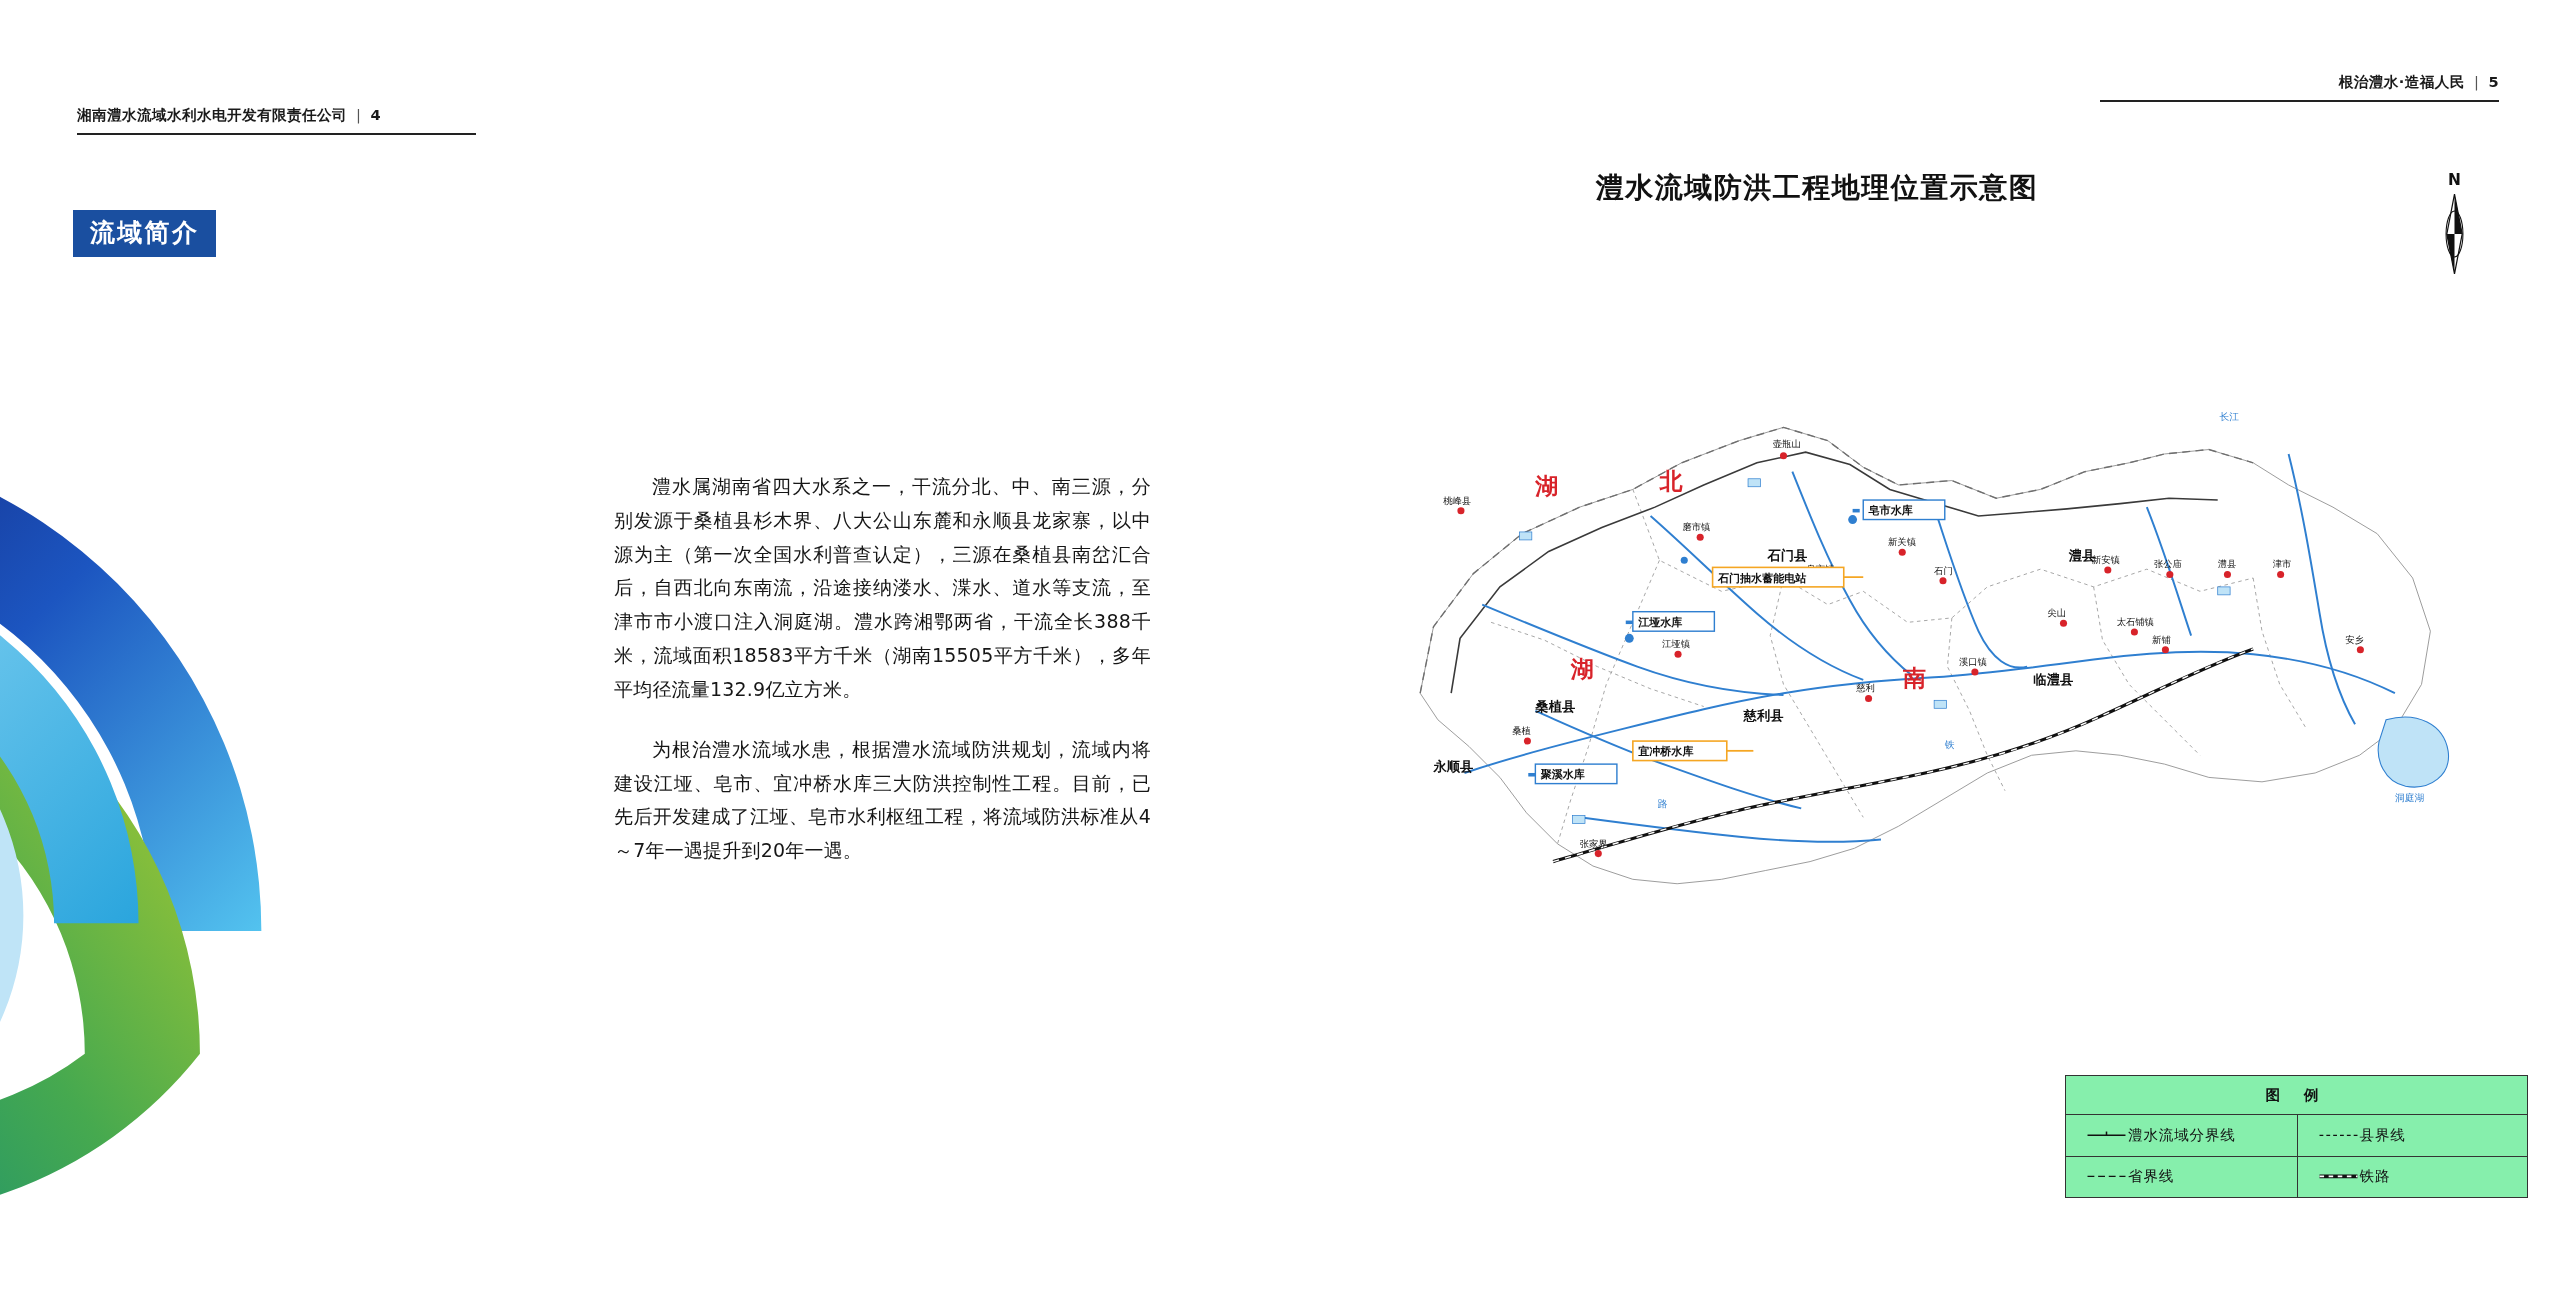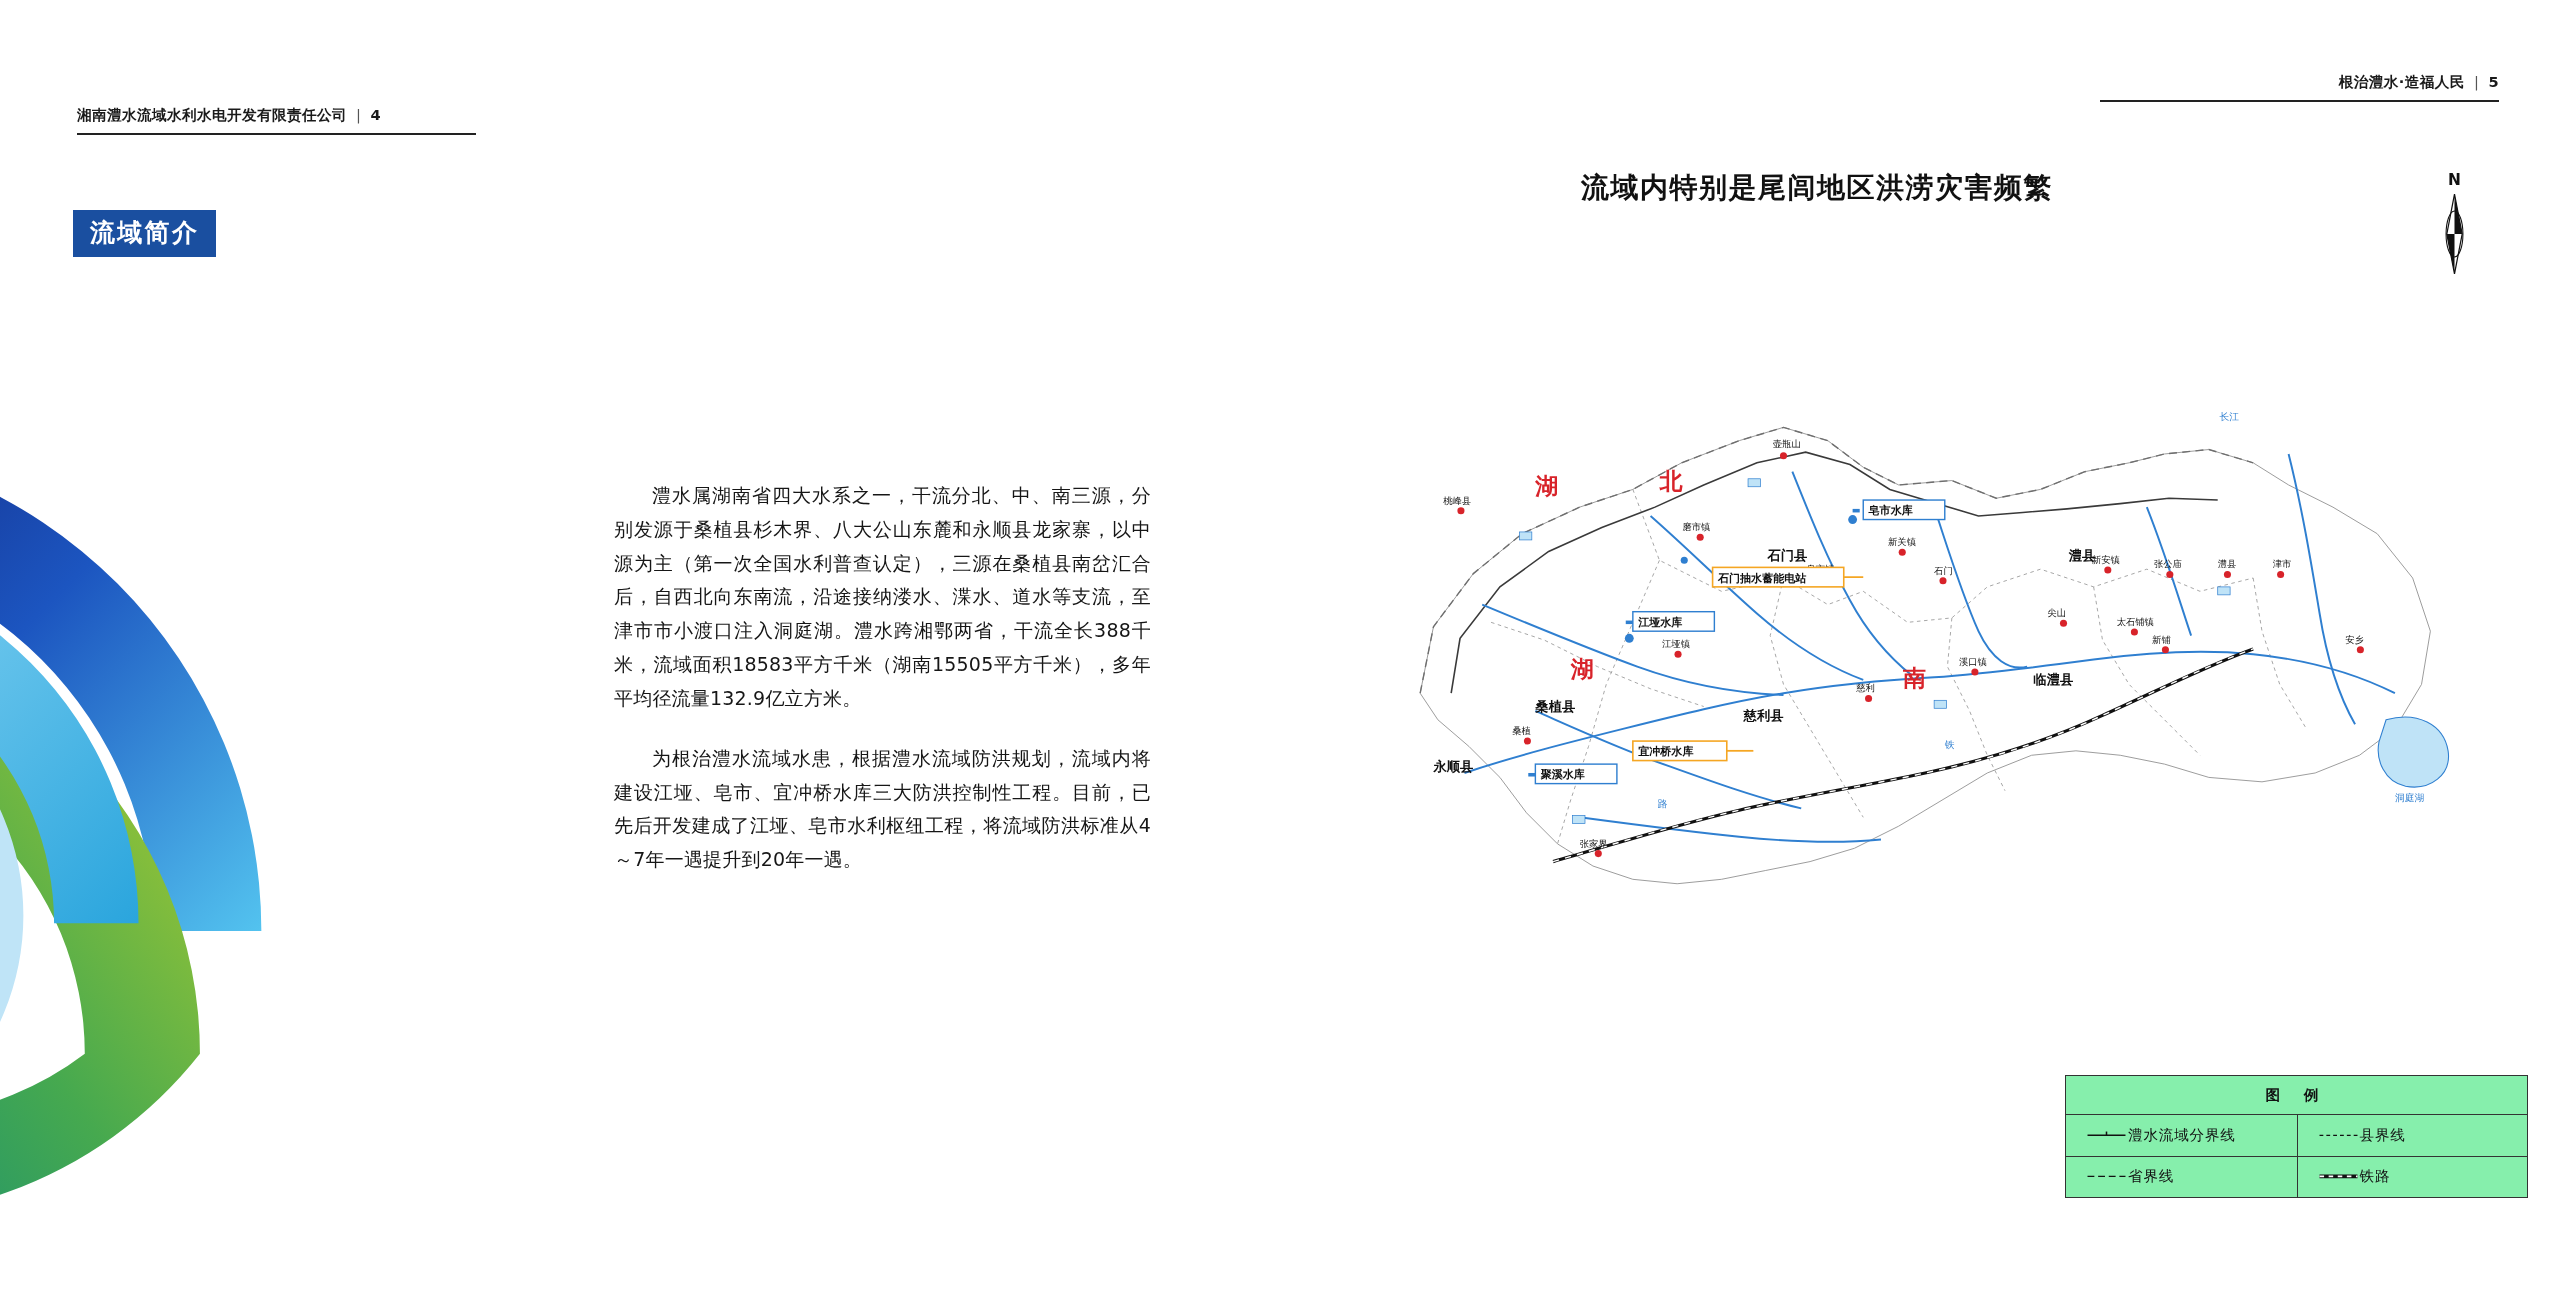--- a/index.html
+++ b/index.html
@@ -81,21 +81,21 @@
     top: 399px;
     width: 783px;
     height: 783px;
     pointer-events: none;
   }
 
   
   .body-copy {
     position: absolute;
     left: 614px;
-    top: 446px;
+    top: 437px;
     width: 537px;
   }
   .body-copy p {
     margin: 0 0 26px 0;
     font-size: 19px;
     line-height: 1.78;
     color: #161616;
     text-align: justify;
     text-indent: 2em;
     font-family: "DejaVu Sans", "Liberation Sans", sans-serif;
@@ -230,21 +230,21 @@
     </div>
   </div>
 
   <div class="page-right">
 
     <div class="runhead runhead-right">
       <span>根治澧水·造福人民</span><span class="sep">|</span><span class="pagenum">5</span>
     </div>
     <div class="runhead-rule runhead-rule-right"></div>
 
-    <div class="map-title">流域内特别是尾闾地区洪涝灾害频繁</div>
+    <div class="map-title">澧水流域防洪工程地理位置示意图</div>
 
     <div class="compass">
       <div class="n-label">N</div>
       <svg width="43" height="92" viewBox="0 0 56 120">
         <polygon points="28,8 38,60 28,112 18,60" fill="#ffffff" stroke="#111" stroke-width="1.6"></polygon>
         <polygon points="28,8 38,60 28,60" fill="#111"></polygon>
         <polygon points="28,112 18,60 28,60" fill="#111"></polygon>
         <ellipse cx="28" cy="60" rx="11" ry="30" fill="none" stroke="#111" stroke-width="1.4"></ellipse>
       </svg>
     </div>

